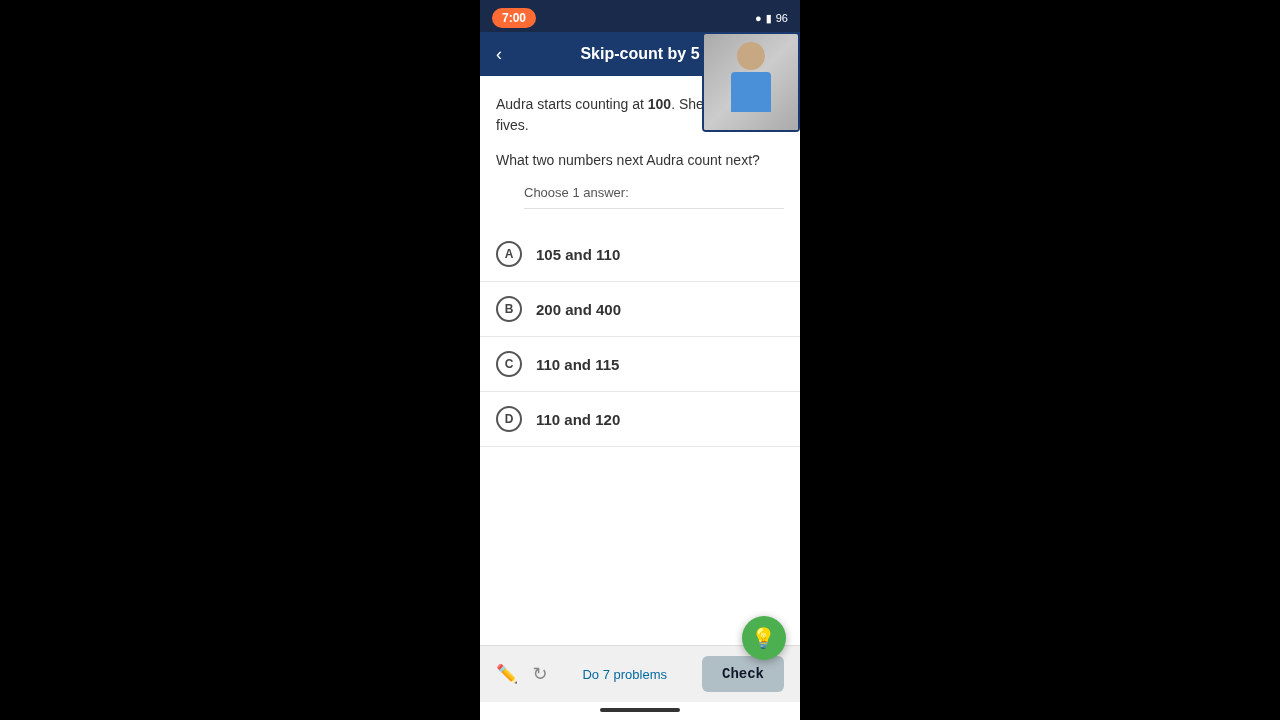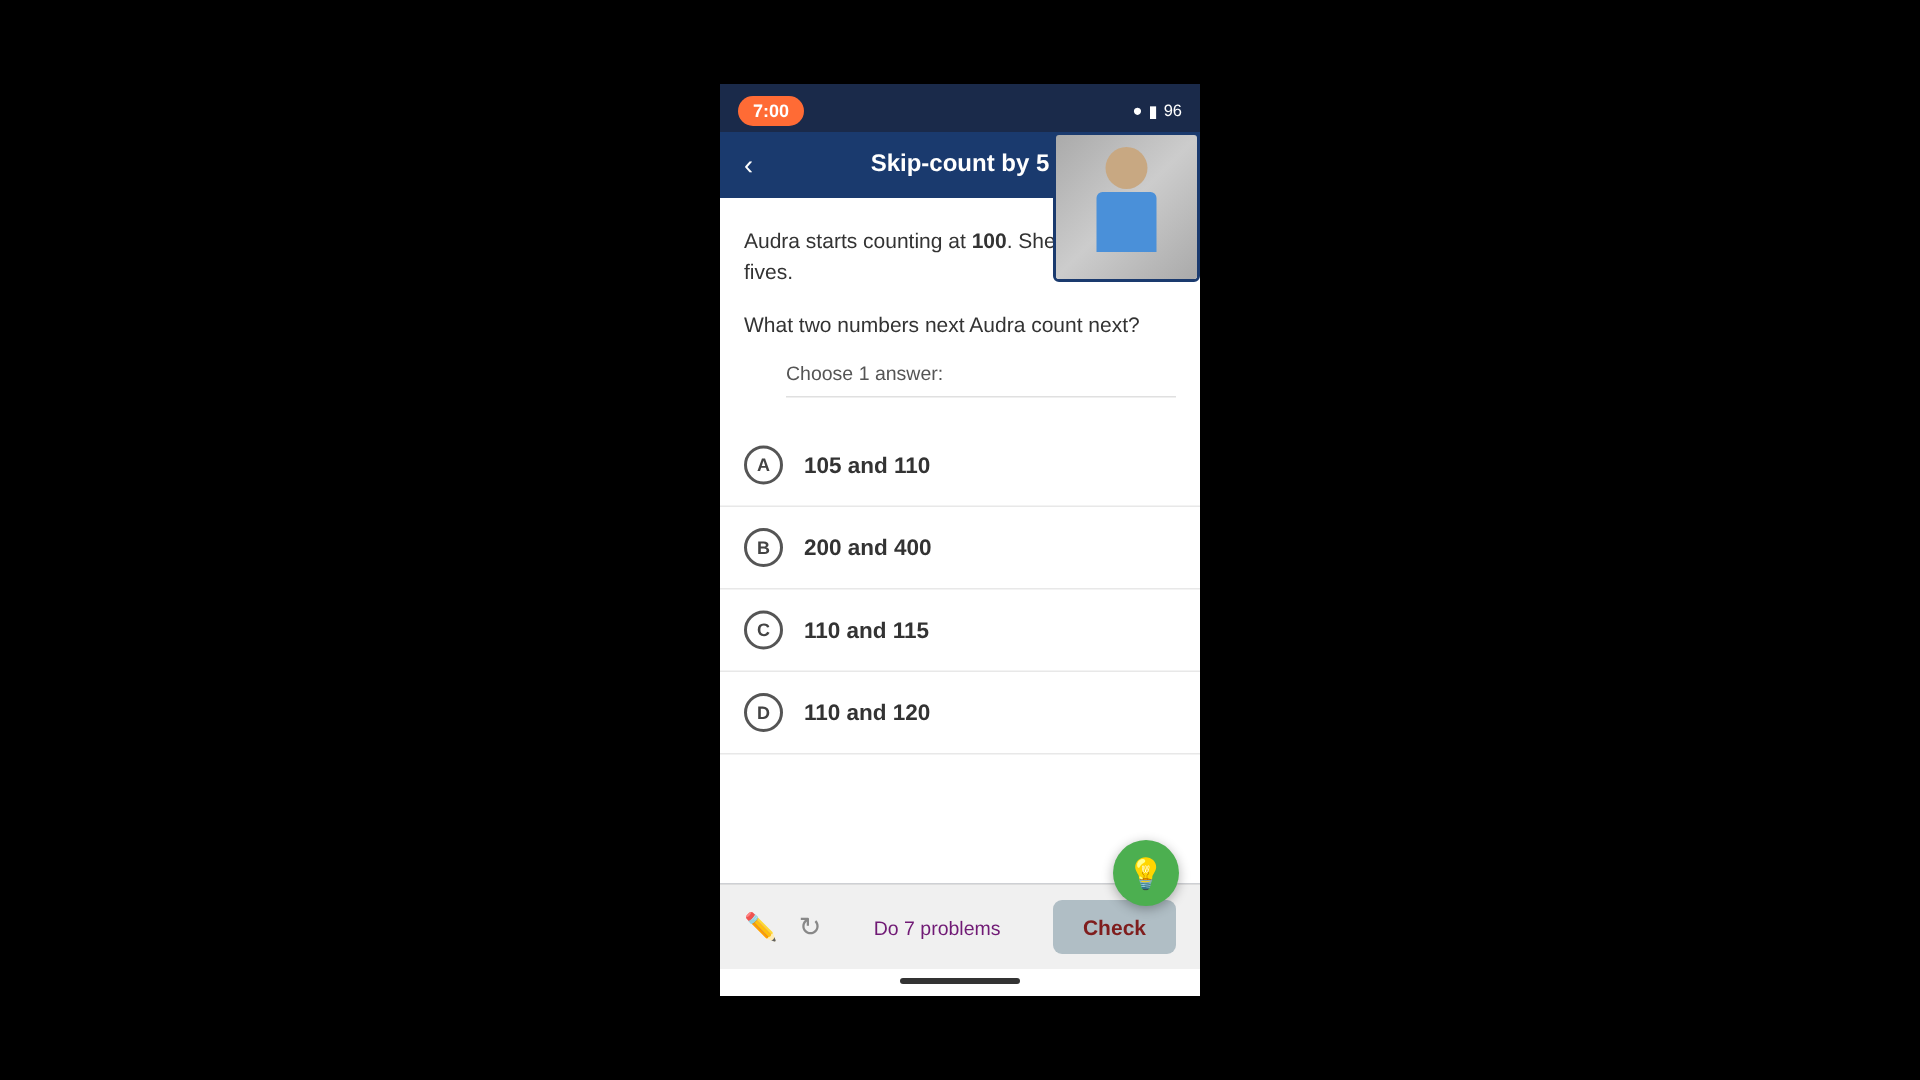--- a/index.html
+++ b/index.html
@@ -9,21 +9,21 @@
       background: #000;
       display: flex;
       justify-content: center;
       align-items: center;
       font-family: -apple-system, BlinkMacSystemFont, 'Segoe UI', sans-serif;
       overflow: hidden;
     }
 
     .phone-container {
       width: 320px;
-      height: 608px;
+      height: 720px;
       background: #1a2a4a;
       position: relative;
       display: flex;
       flex-direction: column;
     }
 
     
     .status-bar {
       background: #1a2a4a;
       padding: 8px 12px 4px;
@@ -213,34 +213,35 @@
     }
 
     .bottom-icon {
       color: #888;
       font-size: 18px;
       cursor: pointer;
     }
 
     .do-problems-text {
       font-size: 13px;
-      color: #701a75;
+      color: #0369a1;
       flex: 1;
       text-align: center;
     }
 
     .check-btn {
       background: #b0bec5;
-      color: #7f1d1d;
+      color: #0f172a;
       border: none;
       border-radius: 6px;
       padding: 10px 20px;
       font-size: 14px;
       font-weight: 600;
       cursor: pointer;
+      font-family: Liberation Mono, monospace;
     }
 
     
     .home-indicator {
       background: white;
       display: flex;
       justify-content: center;
       padding: 6px 0 8px;
     }
 

